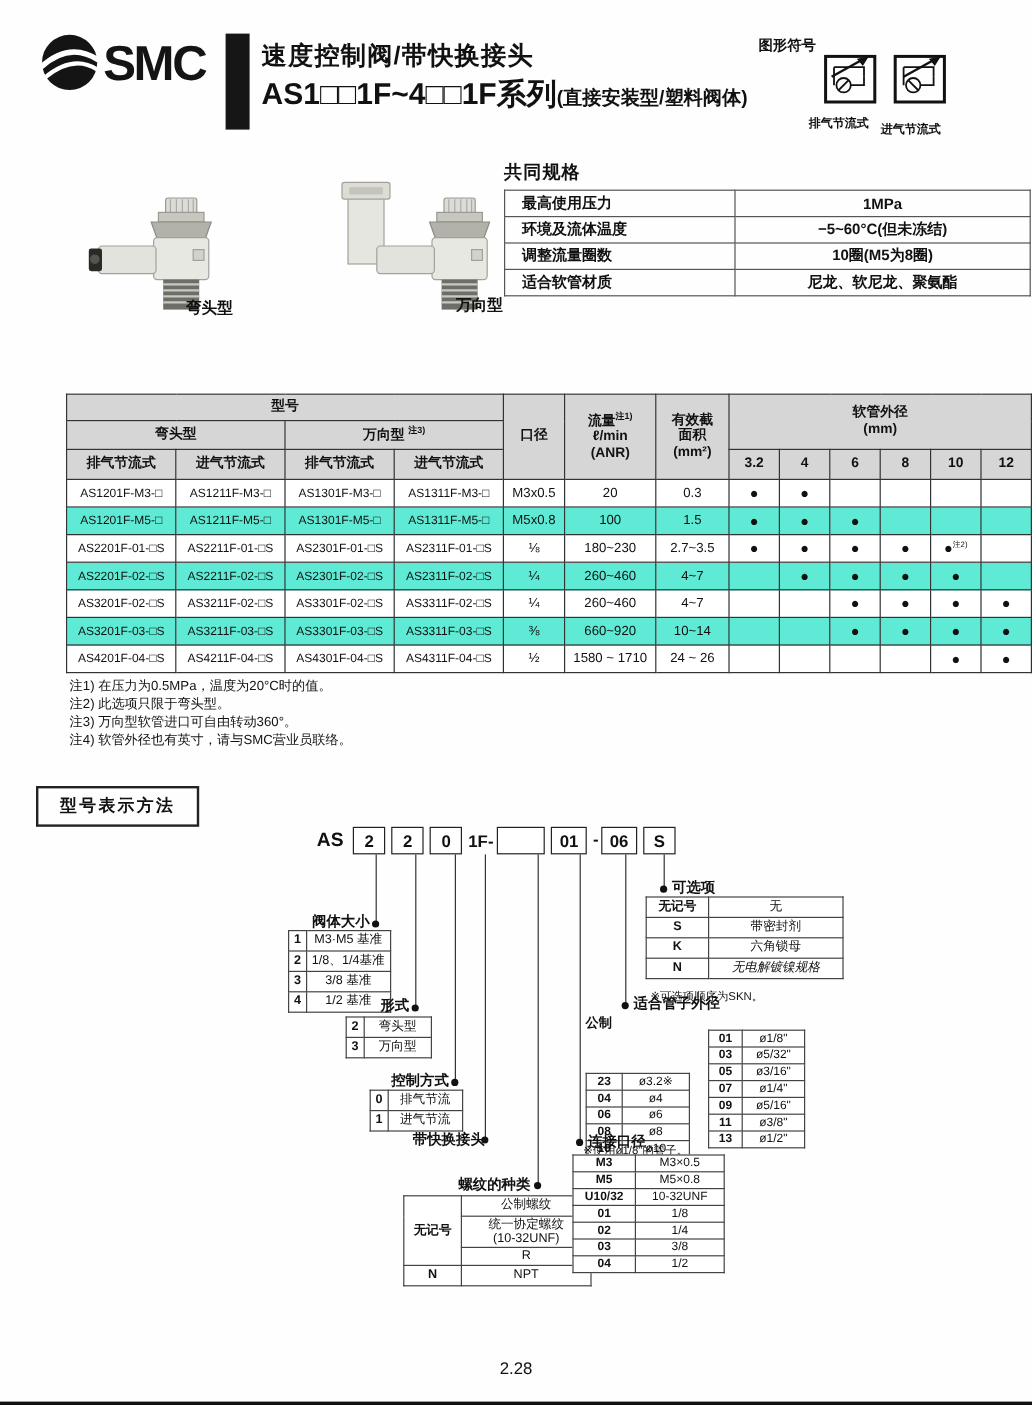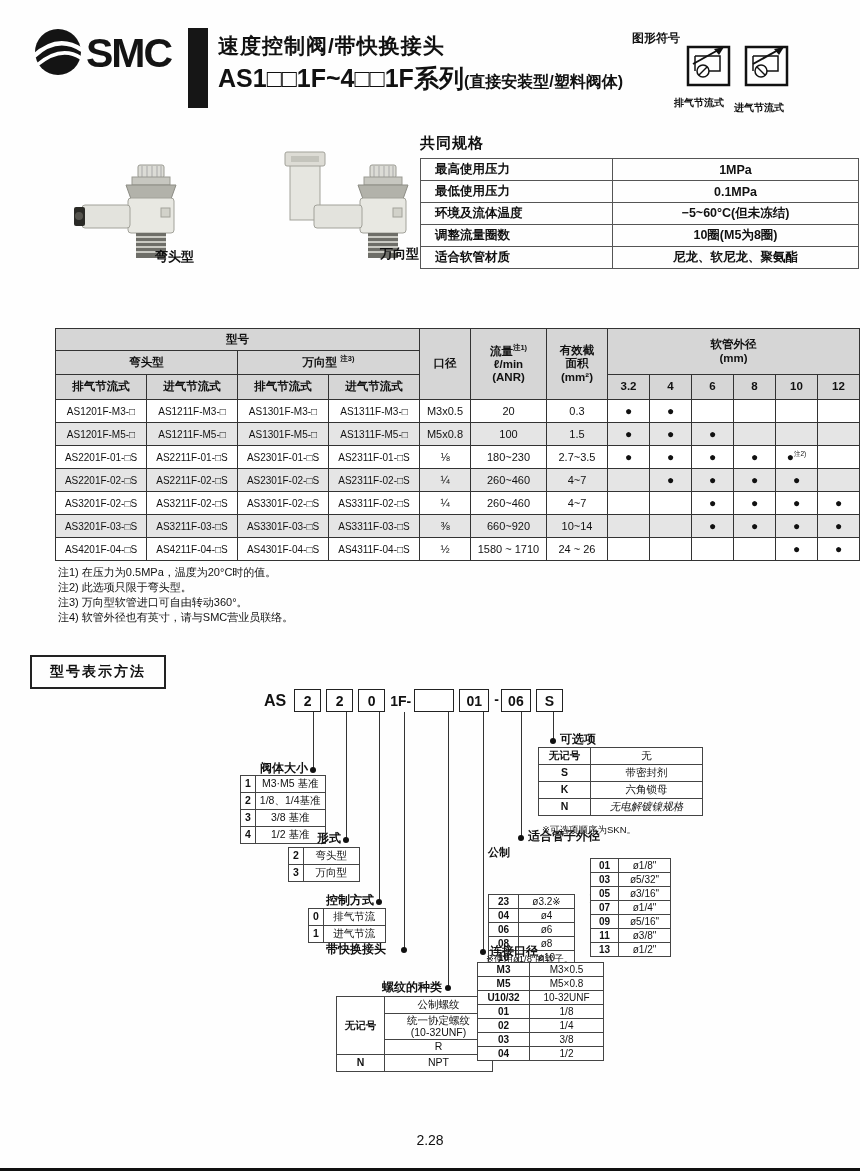--- a/index.html
+++ b/index.html
@@ -30,21 +30,21 @@
   
   .mt{position:absolute;left:55px;top:328px;border-collapse:collapse;background:#fff;}
   .mt th,.mt td{border:1px solid #333;}
   .mt th{background:#d6d6d6;font-size:11.5px;font-weight:bold;white-space:pre-line;line-height:1.15;padding:1px 0;}
   .mt th sup{font-size:7.5px;}
   .mt td{height:23px;text-align:center;font-size:10px;}
   .mt td.port{font-size:11px;}
   .mt td.num{font-size:11px;}
   .mt td.dotc{font-size:12px;line-height:1;}
   .mt td.dotc sup{font-size:6.5px;vertical-align:super;}
-  .mt tr.shade td{background:#e5e5e5;}
+  .mt tr.shade td{background:#5eead4;}
   .w91{width:91px;} .w51{width:51px;} .w76{width:76px;} .w61{width:61px;} .w42{width:42px;}
 
   
   .notes{position:absolute;left:58px;top:565px;font-size:11px;line-height:15px;}
 
   
   .desigbox{position:absolute;left:30px;top:655px;width:136px;height:34px;border:2px solid #222;display:flex;align-items:center;justify-content:center;font-size:14px;font-weight:bold;letter-spacing:2px;}
   .coderow{position:absolute;left:264px;top:689px;display:flex;align-items:center;font-weight:bold;}
   .coderow .pre{font-size:16px;margin-right:8px;}
   .codebox{border:1.5px solid #222;height:23px;display:flex;align-items:center;justify-content:center;font-size:14px;margin-right:5px;background:#fff;}
@@ -151,24 +151,20 @@
 
   <div class="sectitle">共同规格</div>
   <table class="spec">
     <tbody>
 
         <tr>
           <td class="l">最高使用压力</td>
           <td class="v">1MPa</td>
         </tr>
 
-        <tr>
-          <td class="l">最低使用压力</td>
-          <td class="v">0.1MPa</td>
-        </tr>
 
         <tr>
           <td class="l">环境及流体温度</td>
           <td class="v">−5~60°C(但未冻结)</td>
         </tr>
 
         <tr>
           <td class="l">调整流量圈数</td>
           <td class="v">10圈(M5为8圈)</td>
         </tr>
@@ -420,21 +416,21 @@
           <td style="min-width:62px;">排气节流</td>
         </tr>
 
         <tr>
           <td class="k">1</td>
           <td style="min-width:62px;">进气节流</td>
         </tr>
       </tbody>
   </table>
 
-  <div class="tlabel r" style="left:306px;top:941px;width:80px;">带快换接头</div>
+  <div class="tlabel r" style="left:324px;top:941px;width:80px;">带快换接头</div>
 
   <div class="tlabel r" style="left:358px;top:979px;width:84px;">螺纹的种类</div>
   <table class="mini" style="left:336px;top:996px;">
     <tbody>
       <tr>
         <td class="k" rowspan="3" style="width:48px;">无记号</td>
         <td style="width:108px;">公制螺纹</td>
       </tr>
       <tr>
           <td>统一协定螺纹

